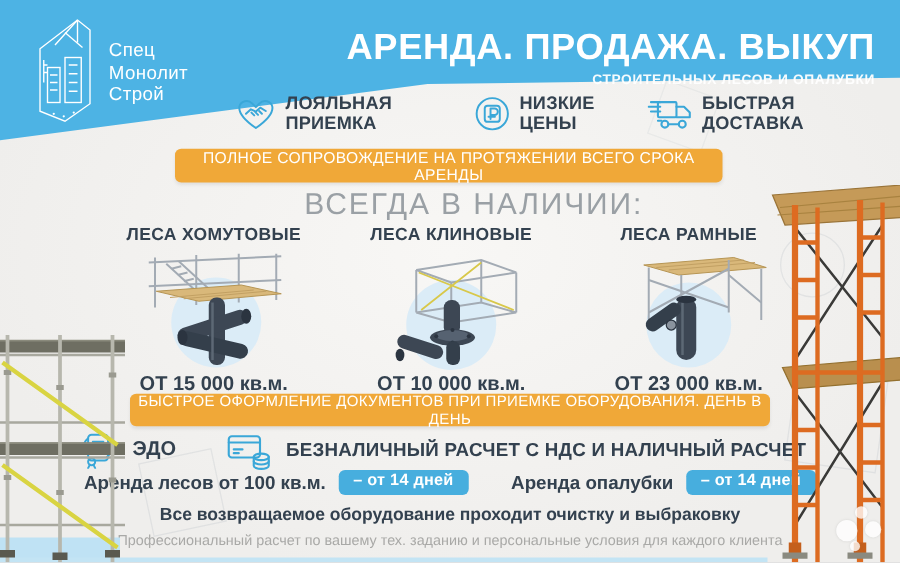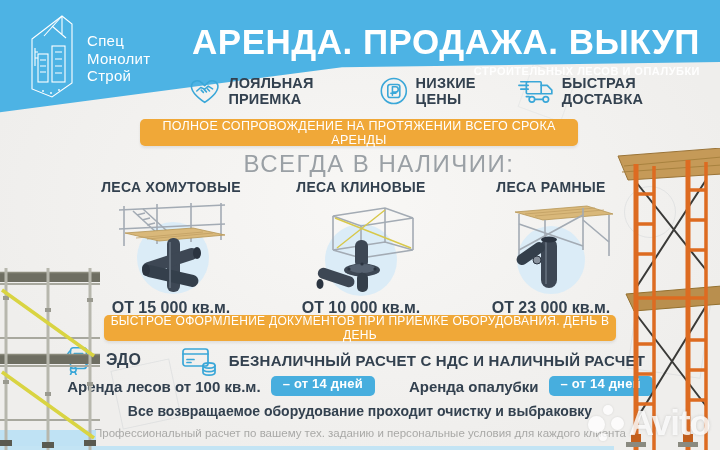--- a/index.html
+++ b/index.html
@@ -17,21 +17,21 @@
 
   .blue-header {
     position:absolute; left:0; top:0; width:720px; height:115px; z-index:2;
     background:#4db3e4;
     clip-path:polygon(0 0, 100% 0, 100% 54%, 47.5% 58.5%, 0 97.5%);
     filter:drop-shadow(0 3px 3px rgba(0,0,0,.10));
   }
   .logo { position:absolute; left:26px; top:12px; display:flex; gap:9px; z-index:3; }
   .logo-text { color:#fff; font-size:15px; line-height:1.18; font-weight:500; margin-top:20px; letter-spacing:.3px; }
   .header-right { position:absolute; right:20px; top:22px; text-align:right; color:#fff; z-index:3; }
-  .header-title { font-size:35px; font-weight:bold; letter-spacing:.5px; }
+  .header-title { font-size:29px; font-weight:bold; letter-spacing:.5px; }
   .header-subtitle { font-size:11px; font-weight:bold; margin-top:3px; letter-spacing:.5px; opacity:.95; }
 
   .features { position:absolute; left:188px; top:71px; width:522px; height:40px; z-index:3;
     display:flex; justify-content:space-between; align-items:center; }
   .feature { display:flex; align-items:center; gap:7px; }
   .feature-label { font-size:14.5px; font-weight:bold; color:#33414f; letter-spacing:.2px; }
 
   .banner { position:absolute; background:#f0a838; color:#fff; font-weight:normal; text-align:center;
     border-radius:5px; display:flex; align-items:center; justify-content:center; z-index:3;
     box-shadow:0 2px 3px rgba(0,0,0,.08); letter-spacing:.3px; }
@@ -338,16 +338,15 @@
     </g>
   </svg>
 
   <div class="watermark">
     <span class="wm-dots">
       <span class="wm-d1"></span>
         <span class="wm-d2"></span>
         <span class="wm-d3"></span>
         <span class="wm-d4"></span>
     </span>
-    <span class="wm-text">Avito</span>
   </div>
 
 </div>
 
 </body></html>

